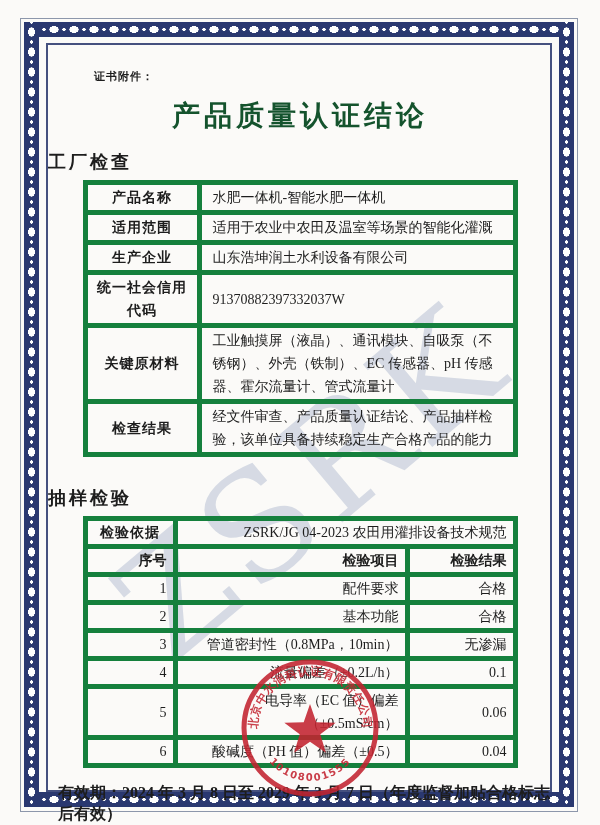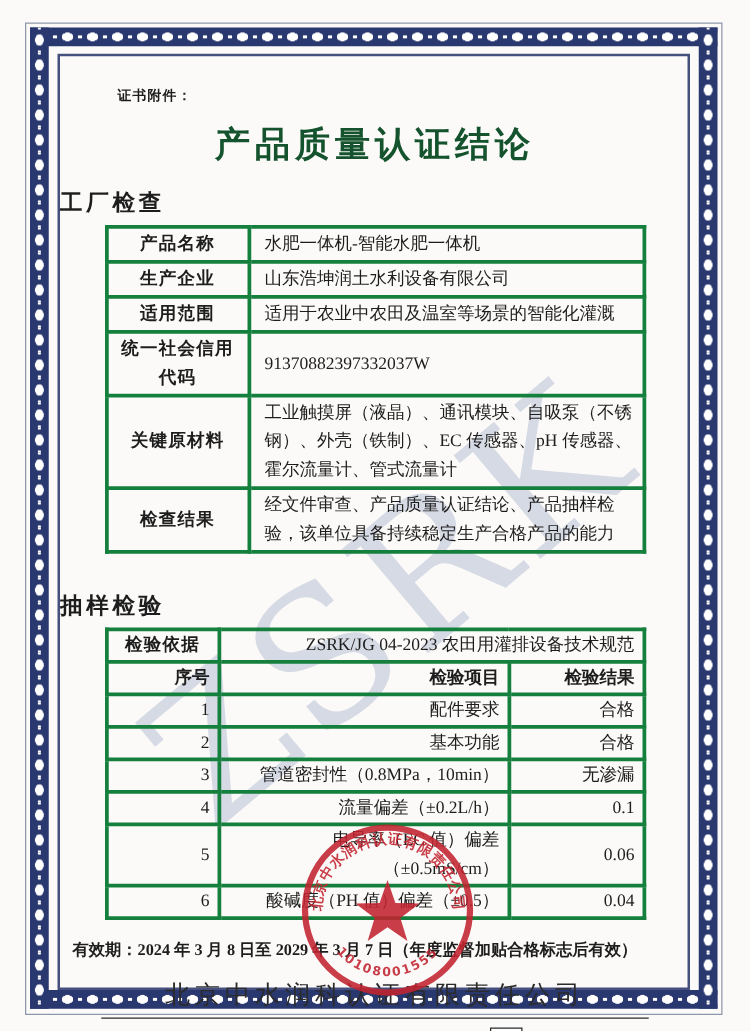--- a/index.html
+++ b/index.html
@@ -43,28 +43,28 @@
   }
   
   .content { position:absolute; left:48px; top:45px; width:504px; z-index:2; }
   .attachment { margin:24px 0 0 46px; font-size:11px; font-weight:bold; letter-spacing:1px; }
   .doc-title { margin-top:13px; text-align:center; font-family:"Liberation Sans","DejaVu Sans",sans-serif;
     font-size:28px; font-weight:bold; letter-spacing:4px; color:#14532d; }
   .section-title { margin-top:15px; text-align:left; font-size:18px; font-weight:bold; letter-spacing:3px; }
   .section-title.second { margin-top:29px; }
   table { width:430px; margin:6px auto 0; border-collapse:collapse; table-layout:fixed;
     font-size:14px; }
-  td { border:3px solid #15803d; padding:1px 8px; line-height:23px; vertical-align:middle; }
+  td { border:5px solid #15803d; padding:1px 8px; line-height:23px; vertical-align:middle; }
   .lbl { text-align:center; font-weight:bold; letter-spacing:1px; }
   .val { text-align:left; padding-left:11px; }
   .c { text-align:right; }
   .t1-row { height:25px; }
   .t2 td { height:24px; padding:0 6px; }
   .t2 .hdr { font-weight:bold;padding-left:16px; }
-  .validity { margin:15px 0 0 10px; font-size:13px; font-weight:bold; }
+  .validity { margin:15px 0 0 10px; font-size:16px; font-weight:bold; }
   .company { margin-top:13px; text-align:center; font-size:20px; letter-spacing:4px; color:#2b2b2b; }
   .sign-line { width:438px; margin:5px auto 0; border-top:1.5px solid #2a2a2a; height:0; }
   
   .qr-row { position:relative; height:84px; margin-top:7px; }
   .qr-group { position:absolute; display:flex; gap:5px; align-items:center; }
   .qr-group.left  { left:77px; top:3px; }
   .qr-group.right { left:344px; top:0; }
   .qr { width:72px; height:72px; display:block; }
   .qr-label { border:1.5px solid #2a2a2a; background:#fff; width:26px;
     display:flex; align-items:center; justify-content:center;
@@ -101,26 +101,26 @@
       <colgroup>
           <col style="width:114px">
           <col style="width:316px">
         </colgroup>
       <tbody>
           <tr class="t1-row">
         <td class="lbl">产品名称</td>
         <td class="val">水肥一体机-智能水肥一体机</td>
       </tr>
       <tr class="t1-row">
+        <td class="lbl">适用范围</td>
+        <td class="val">适用于农业中农田及温室等场景的智能化灌溉</td>
+      </tr>
+      <tr class="t1-row">
         <td class="lbl">生产企业</td>
         <td class="val">山东浩坤润土水利设备有限公司</td>
-      </tr>
-      <tr class="t1-row">
-        <td class="lbl">适用范围</td>
-        <td class="val">适用于农业中农田及温室等场景的智能化灌溉</td>
       </tr>
       <tr class="t1-row">
         <td class="lbl">统一社会信用代码</td>
         <td class="val">91370882397332037W</td>
       </tr>
       <tr>
         <td class="lbl">关键原材料</td>
         <td class="val">工业触摸屏（液晶）、通讯模块、自吸泵（不锈钢）、外壳（铁制）、EC 传感器、pH 传感器、霍尔流量计、管式流量计</td>
       </tr>
       <tr>

